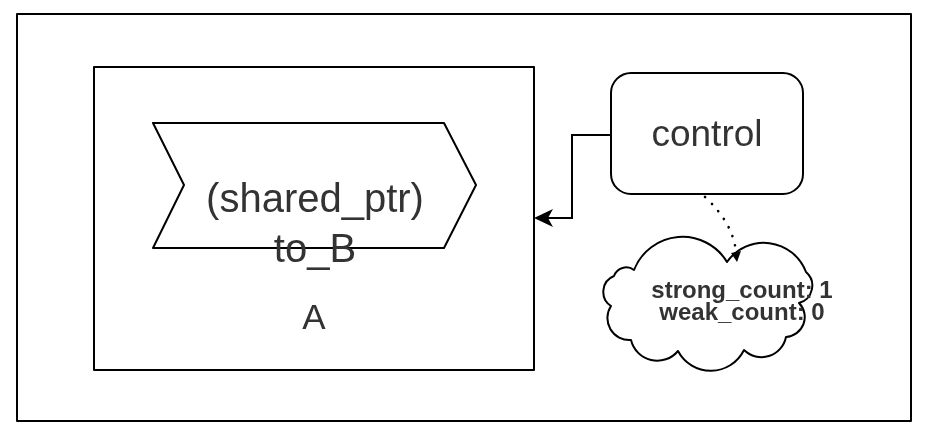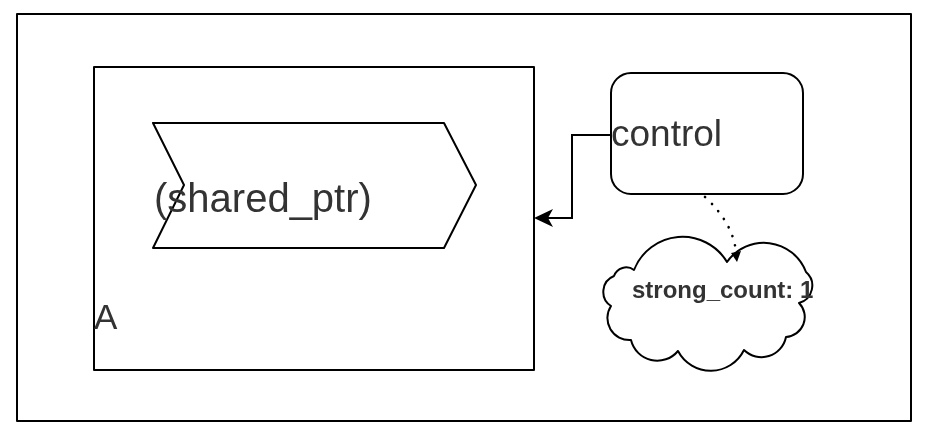--- a/index.html
+++ b/index.html
@@ -9,21 +9,21 @@
     font-family: "Liberation Sans", "DejaVu Sans", sans-serif;
     position: relative; overflow: hidden;
   }
   .canvas { position: absolute; left: 0; top: 0; width: 928px; height: 439px; }
   .shapes { position: absolute; left: 0; top: 0; }
   .box    { fill: #ffffff; stroke: #000000; stroke-width: 2; stroke-linejoin: round; }
   .line   { fill: none; stroke: #000000; stroke-width: 2; }
   .dotted { fill: none; stroke: #000000; stroke-width: 2.6;
             stroke-dasharray: 0.1 9.5; stroke-linecap: round; }
   .fillshape { fill: #000000; stroke: none; }
-  .label { position: absolute; color: #333333; text-align: left; }
+  .label { position: absolute; color: #333333; text-align: center; }
   .lbl-pointer { left: 154px; top: 131px; width: 322px; font-size: 40px; line-height: 50px; margin-top: 42px; }
   .lbl-object  { left: 94px;  top: 299px; width: 440px; font-size: 35px; line-height: 36px; }
   .lbl-control { left: 611px; top: 73px;  width: 192px; height: 121px;
                  display: flex; flex-direction: column; justify-content: center;
                  font-size: 37px; line-height: 48px; }
   .lbl-cloud   { left: 632px; top: 279px; width: 220px;
                  font-size: 24px; line-height: 22px; font-weight: bold; }
 </style>
 </head>
 <body>
@@ -54,25 +54,27 @@
 
     <path d="M 611,135 L 572,135 L 572,218 L 537,218" class="line"></path>
     <polygon points="534,218 553,209 548,218 553,227" class="fillshape"></polygon>
 
     <path d="M 705,197 Q 733,223 736,252" class="dotted"></path>
     <polygon points="737,262 741,251 731,253" class="fillshape"></polygon>
   </svg>
 
   <div class="label lbl-pointer">
     <div>(shared_ptr)</div>
+    <div>to_B</div>
   </div>
 
   <div class="label lbl-object">A</div>
 
   <div class="label lbl-control">
     <div>control</div>
   </div>
 
   <div class="label lbl-cloud">
     <div>strong_count: 1</div>
+    <div>weak_count: 0</div>
   </div>
 
 </div>
 
 </body></html>

